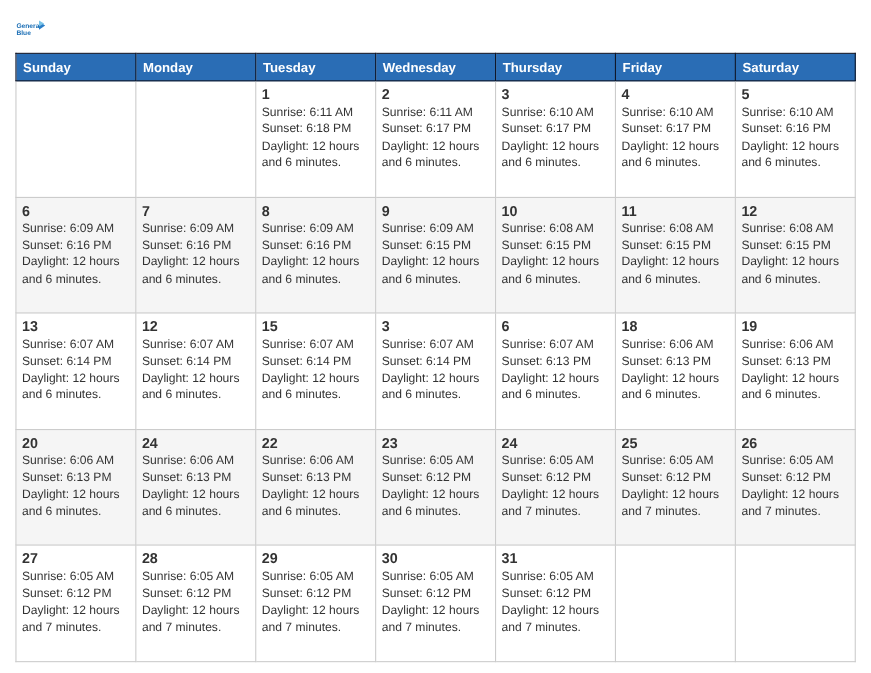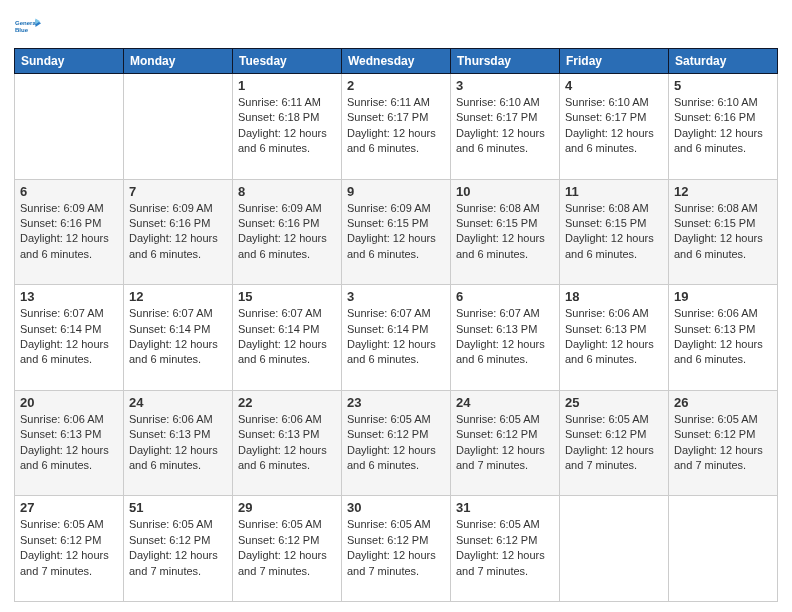--- a/index.html
+++ b/index.html
@@ -315,21 +315,21 @@
         </tr>
         <tr>
           <td>
             <span class="day-num">27</span>
             <div class="day-info" style="white-space: pre-line;">Sunrise: 6:05 AM
 Sunset: 6:12 PM
 Daylight: 12 hours
 and 7 minutes.</div>
           </td>
           <td>
-            <span class="day-num">51</span>
+            <span class="day-num">28</span>
             <div class="day-info" style="white-space: pre-line;">Sunrise: 6:05 AM
 Sunset: 6:12 PM
 Daylight: 12 hours
 and 7 minutes.</div>
           </td>
           <td>
             <span class="day-num">29</span>
             <div class="day-info" style="white-space: pre-line;">Sunrise: 6:05 AM
 Sunset: 6:12 PM
 Daylight: 12 hours

